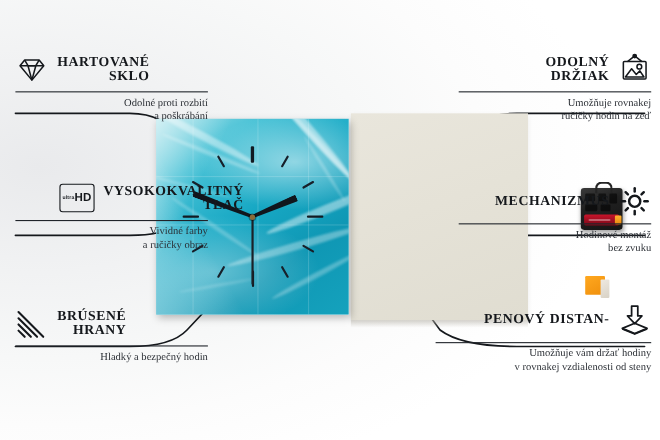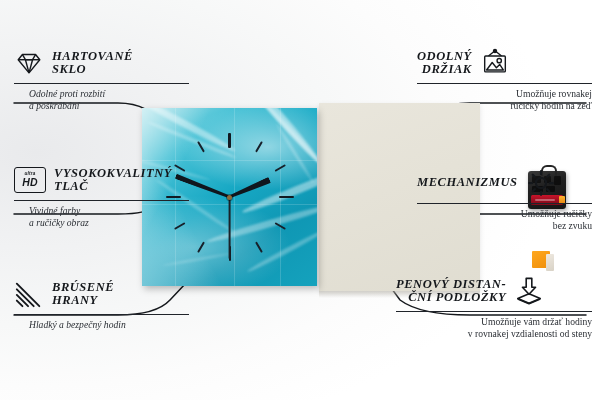--- a/index.html
+++ b/index.html
@@ -96,25 +96,25 @@
   .foam .top{position:absolute;left:0;top:0;width:18px;height:17px;
     background:linear-gradient(150deg,#ffa81f,#ef8f0c);border-radius:1px;}
   .foam .side{position:absolute;left:14px;top:3px;width:8px;height:17px;
     background:linear-gradient(150deg,#efe9e0,#d8d2c6);border-radius:1px;}
 
   
   #wires{position:absolute;inset:0;width:600px;height:400px;pointer-events:none;}
 
   
   .feat{position:absolute;width:175px;}
-  .feat.left{left:14px;text-align:left;font-style:italic;}
+  .feat.left{left:14px;text-align:right;}
   .feat.right{right:8px;text-align:right;}
 
   .head{display:flex;align-items:center;gap:8px;min-height:34px;}
-  .feat.right .head{justify-content:flex-start;font-style:italic;}
+  .feat.right .head{justify-content:flex-end;}
   .feat.left .head{justify-content:flex-start;}
 
   .ico{width:30px;height:30px;flex:0 0 30px;display:block;}
 
   .title{
     font-family:"Liberation Serif",serif;
     font-weight:700;font-size:12.5px;line-height:13.5px;
     letter-spacing:.55px;color:#15181c;text-transform:uppercase;
   }
   .rule{height:1px;background:#20242a;margin:3px 0 4px;width:100%;}
@@ -125,21 +125,21 @@
 
   .f-tl{top:46px;}
   .f-ml{top:163px;}
   .f-bl{top:277px;}
   .f-tr{top:46px;}
   .f-mr{top:166px;}
   .f-br{top:274px;}
 
   .hd-badge{
     width:30px;height:24px;border:1.6px solid #15181c;border-radius:3px;
-    display:flex;flex-direction:column;align-items:center;justify-content:center;line-height:1;
+    display:flex;flex-direction:row;align-items:center;justify-content:center;line-height:1;margin-left:40px;
   }
   .hd-badge .u{font-size:4.6px;font-weight:700;letter-spacing:.2px;color:#15181c;font-family:"Liberation Sans",sans-serif;}
   .hd-badge .h{font-size:10.5px;font-weight:700;letter-spacing:.2px;color:#15181c;font-family:"Liberation Sans",sans-serif;margin-top:.5px;}
 </style>
 </head>
 <body>
 
 <div id="stage">
 
   <svg id="wires" viewBox="0 0 600 400">
@@ -348,30 +348,29 @@
             <path d="M25.4,16 L28.6,16"></path>
           <path d="M7.2,7.2 L9.4,9.4"></path>
             <path d="M22.6,22.6 L24.8,24.8"></path>
           <path d="M24.8,7.2 L22.6,9.4"></path>
             <path d="M9.4,22.6 L7.2,24.8"></path>
         </g>
       </svg>
     </div>
     <div class="rule"></div>
     <div class="desc">
-      <div>Umožňuje ručičky</div>
+      <div>Hodinové montáž</div>
       <div>bez zvuku</div>
     </div>
   </div>
 
   <div class="feat right f-br" style="width:196px;">
     <div class="head">
       <div class="title">
         <div>PENOVÝ DISTAN-</div>
-        <div>ČNÍ PODLOŽKY</div>
       </div>
       <svg class="ico" viewBox="0 0 32 32">
         <g fill="none" stroke="#15181c" stroke-width="1.7" stroke-linejoin="round">
           <path d="M13,2.5 L19,2.5 L19,12 L23,12 L16,19.5 L9,12 L13,12 Z"></path>
           <path d="M16,19 L28,24 L16,29 L4,24 Z"></path>
           <path d="M4,24.5 L16,29.5 L28,24.5"></path>
         </g>
       </svg>
     </div>
     <div class="rule"></div>

